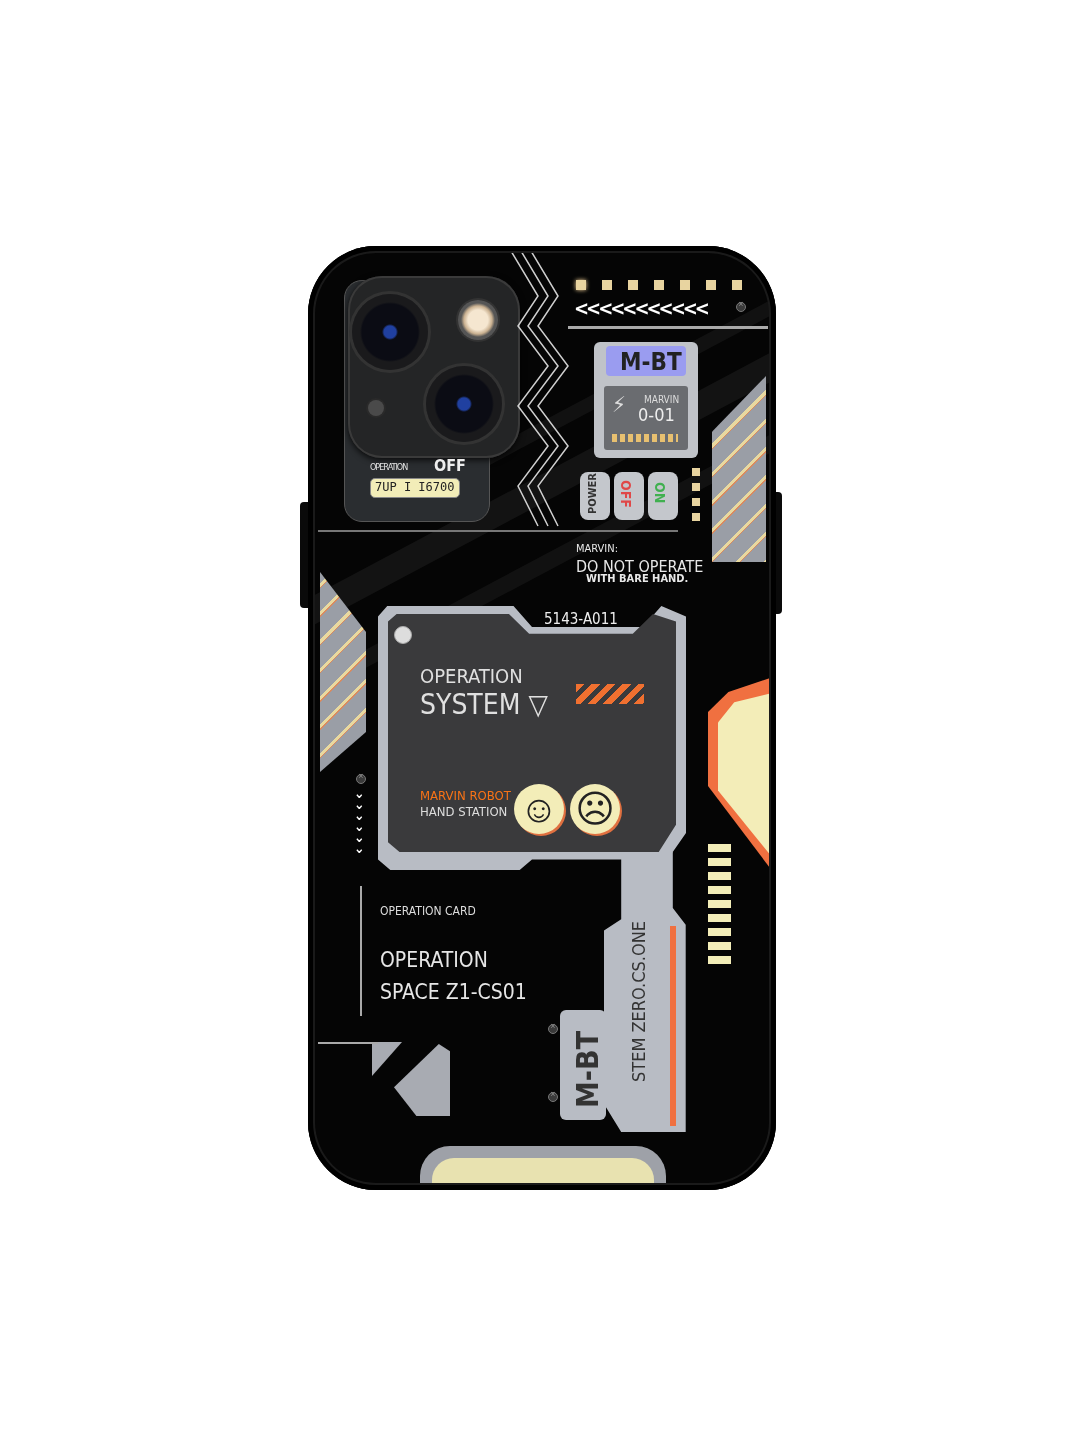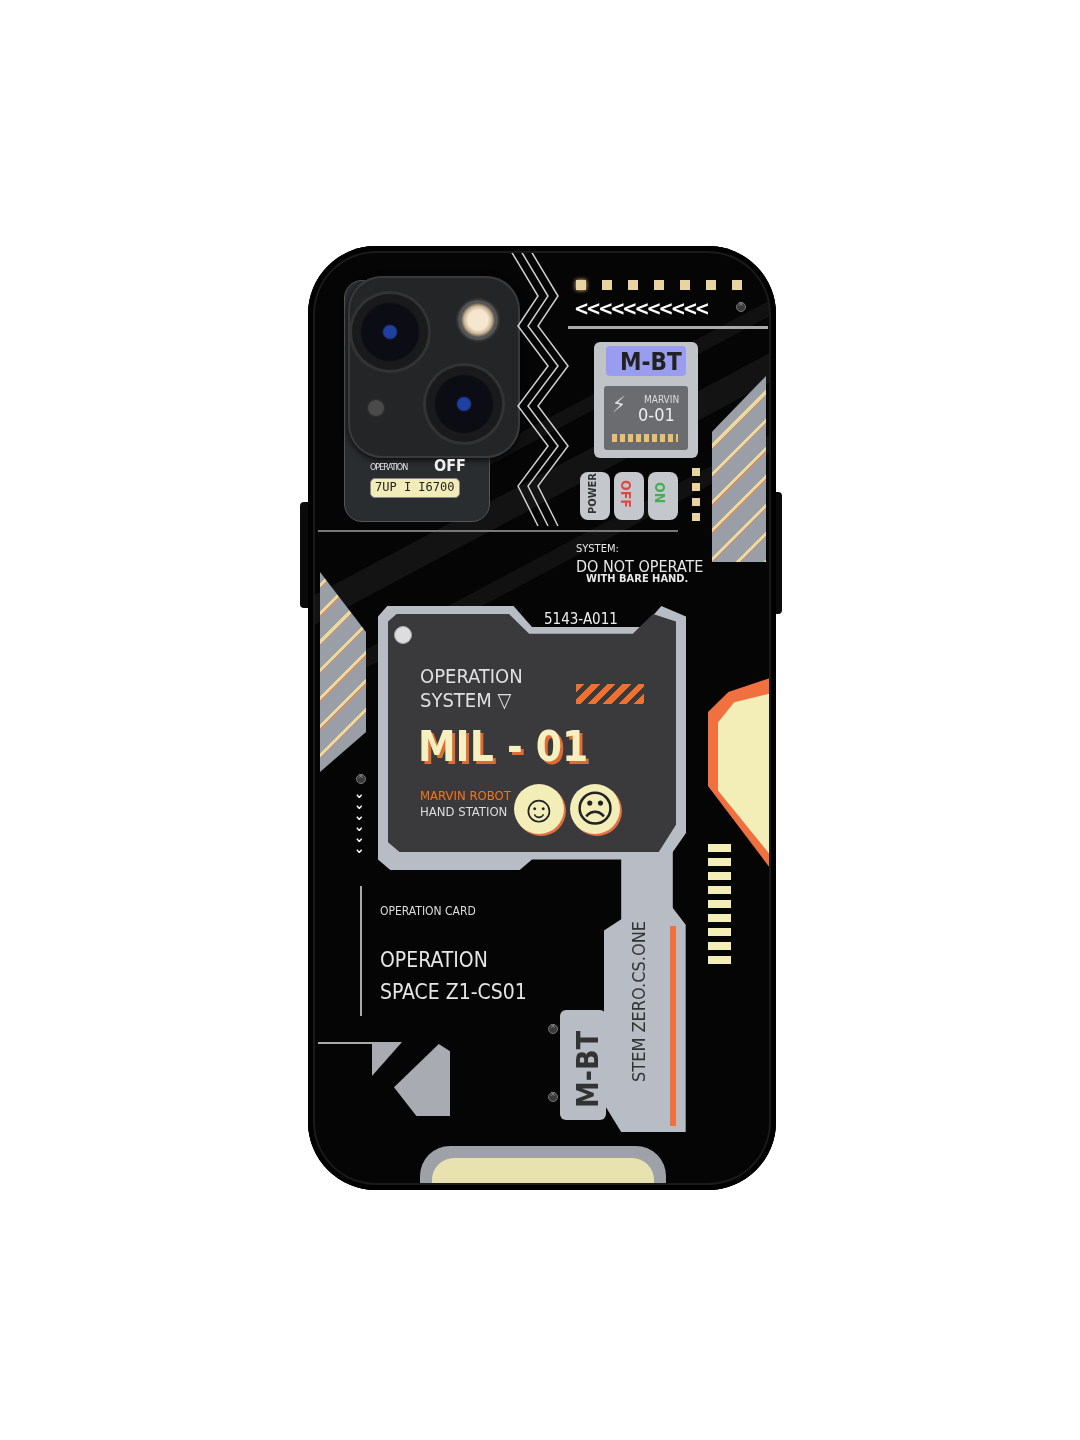--- a/index.html
+++ b/index.html
@@ -75,36 +75,35 @@
   <div class="abs" style="left:306px; top:226px; width:30px; height:48px; background:#c4c7cc; border-radius:8px;">
     <div class="txt" style="left:20px; top:8px; font-size:14px; font-weight:bold; color:#e04848; transform:rotate(90deg); transform-origin:left top;">OFF</div>
   </div>
   <div class="abs" style="left:340px; top:226px; width:30px; height:48px; background:#c4c7cc; border-radius:8px;">
     <div class="txt" style="left:20px; top:10px; font-size:14px; font-weight:bold; color:#40b050; transform:rotate(90deg); transform-origin:left top;">ON</div>
   </div>
   <div class="abs" style="left:384px; top:222px; width:8px; height:60px; background:repeating-linear-gradient(180deg,#e8d4a0 0 8px,transparent 8px 15px);"></div>
 
   <div class="abs stripe-block" style="left:404px; top:130px; width:54px; height:186px; clip-path:polygon(100% 0, 100% 100%, 0 100%, 0 30%);"></div>
 
-  <div class="txt" style="left:268px; top:296px; font-size:11px;">SYSTEM:</div>
+  <div class="txt" style="left:268px; top:296px; font-size:11px;">MARVIN:</div>
   <div class="txt" style="left:268px; top:311px; font-size:16px;">DO NOT OPERATE</div>
   <div class="txt" style="left:278px; top:326px; font-size:11px;font-weight:bold;">WITH BARE HAND.</div>
 
   <div class="abs stripe-block" style="left:12px; top:326px; width:46px; height:200px; clip-path:polygon(0 0, 100% 30%, 100% 80%, 0 100%);"></div>
   <div class="screw" style="left:48px; top:528px;"></div>
   <div class="txt" style="left:46px; top:542px; font-size:14px; font-weight:bold; color:#fff; line-height:11px; white-space:pre;">⌄<br>⌄<br>⌄<br>⌄<br>⌄<br>⌄</div>
 
   <div class="abs" style="left:70px; top:360px; width:308px; height:264px; background:#b8bcc4; clip-path:polygon(0 4%, 3% 0, 44% 0, 50% 8%, 86% 8%, 92% 0, 100% 4%, 100% 86%, 94% 96%, 50% 96%, 46% 100%, 4% 100%, 0 96%);"></div>
   <div class="abs" style="left:80px; top:368px; width:288px; height:248px; background:#3a3a3c; clip-path:polygon(0 3%, 3% 0, 42% 0, 49% 8%, 85% 8%, 92% 0, 100% 3%, 100% 85%, 94% 96%, 4% 96%, 0 92%);"></div>
   <div class="txt" style="left:236px; top:364px; font-size:15px; color:#eee;">5143-A011</div>
   <div class="abs" style="left:86px; top:380px; width:16px; height:16px; border-radius:50%; background:#ddd; border:1px solid #aaa;"></div>
   <div class="txt" style="left:112px; top:418px; font-size:20px; color:#e0e0e0;">OPERATION</div>
-  <div class="txt" style="left:112px; top:442px; font-size:20px; color:#e0e0e0;"><span>SYSTEM</span> <span>▽</span></div>
+  <div class="txt" style="left:112px; top:442px; font-size:28px; color:#e0e0e0;"><span>SYSTEM</span> <span>▽</span></div>
   <div class="abs" style="left:268px; top:438px; width:68px; height:20px; background:repeating-linear-gradient(135deg,#f07030 0 6px,#3a3a3c 6px 11px);"></div>
-  <div class="txt" style="left:110px; top:476px; font-size:42px; font-weight:bold; color:#f6efc0; text-shadow:3px 3px 0 #e06a30;">MIL - 01</div>
   <div class="txt" style="left:112px; top:542px; font-size:13px; color:#f97316;">MARVIN ROBOT</div>
   <div class="txt" style="left:112px; top:558px; font-size:13px; color:#ddd;">HAND STATION</div>
   <div class="abs" style="left:206px; top:538px; width:50px; height:50px; border-radius:50%; background:#f3edb8; box-shadow:2px 2px 0 #e07040; text-align:center; line-height:50px; font-size:38px; color:#222;">☺</div>
   <div class="abs" style="left:262px; top:538px; width:50px; height:50px; border-radius:50%; background:#f3edb8; box-shadow:2px 2px 0 #e07040; text-align:center; line-height:50px; font-size:38px; color:#222;">☹</div>
 
   <div class="abs" style="left:400px; top:430px; width:68px; height:200px; background:#f07040; clip-path:polygon(30% 8%, 100% 0, 100% 100%, 0 55%, 0 18%);"></div>
   <div class="abs" style="left:410px; top:446px; width:58px; height:170px; background:#f3edb8; clip-path:polygon(28% 6%, 100% 0, 100% 100%, 0 58%, 0 18%);"></div>
   <div class="abs" style="left:400px; top:598px; width:18px; height:124px; background:repeating-linear-gradient(180deg,#f3edb8 0 8px,transparent 8px 14px); border-left:5px solid transparent;"></div>
 
   <div class="abs" style="left:52px; top:640px; width:2px; height:130px; background:#aaa;"></div>

